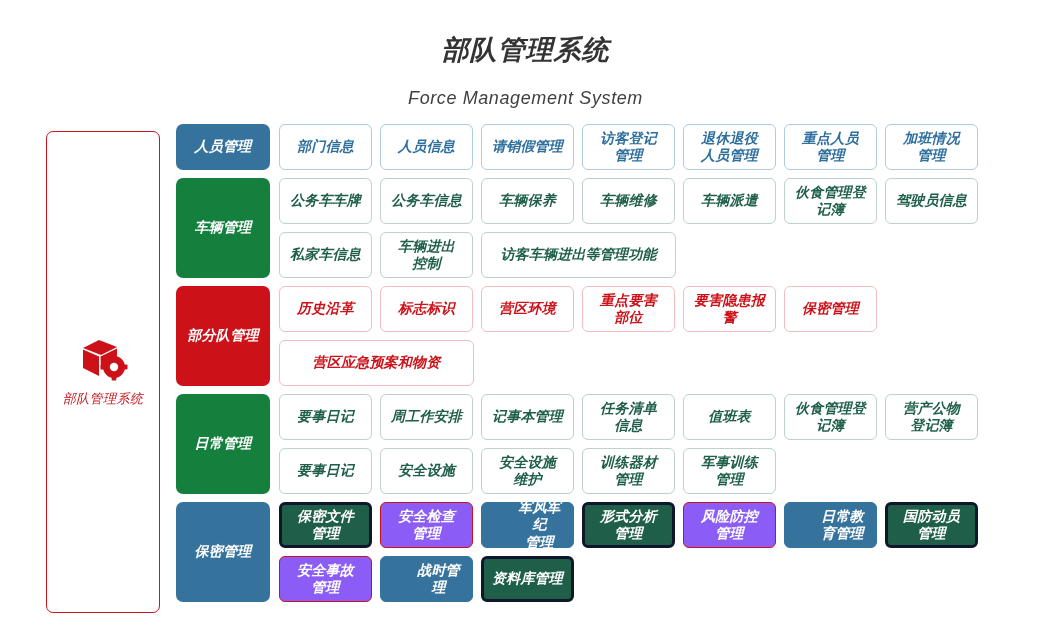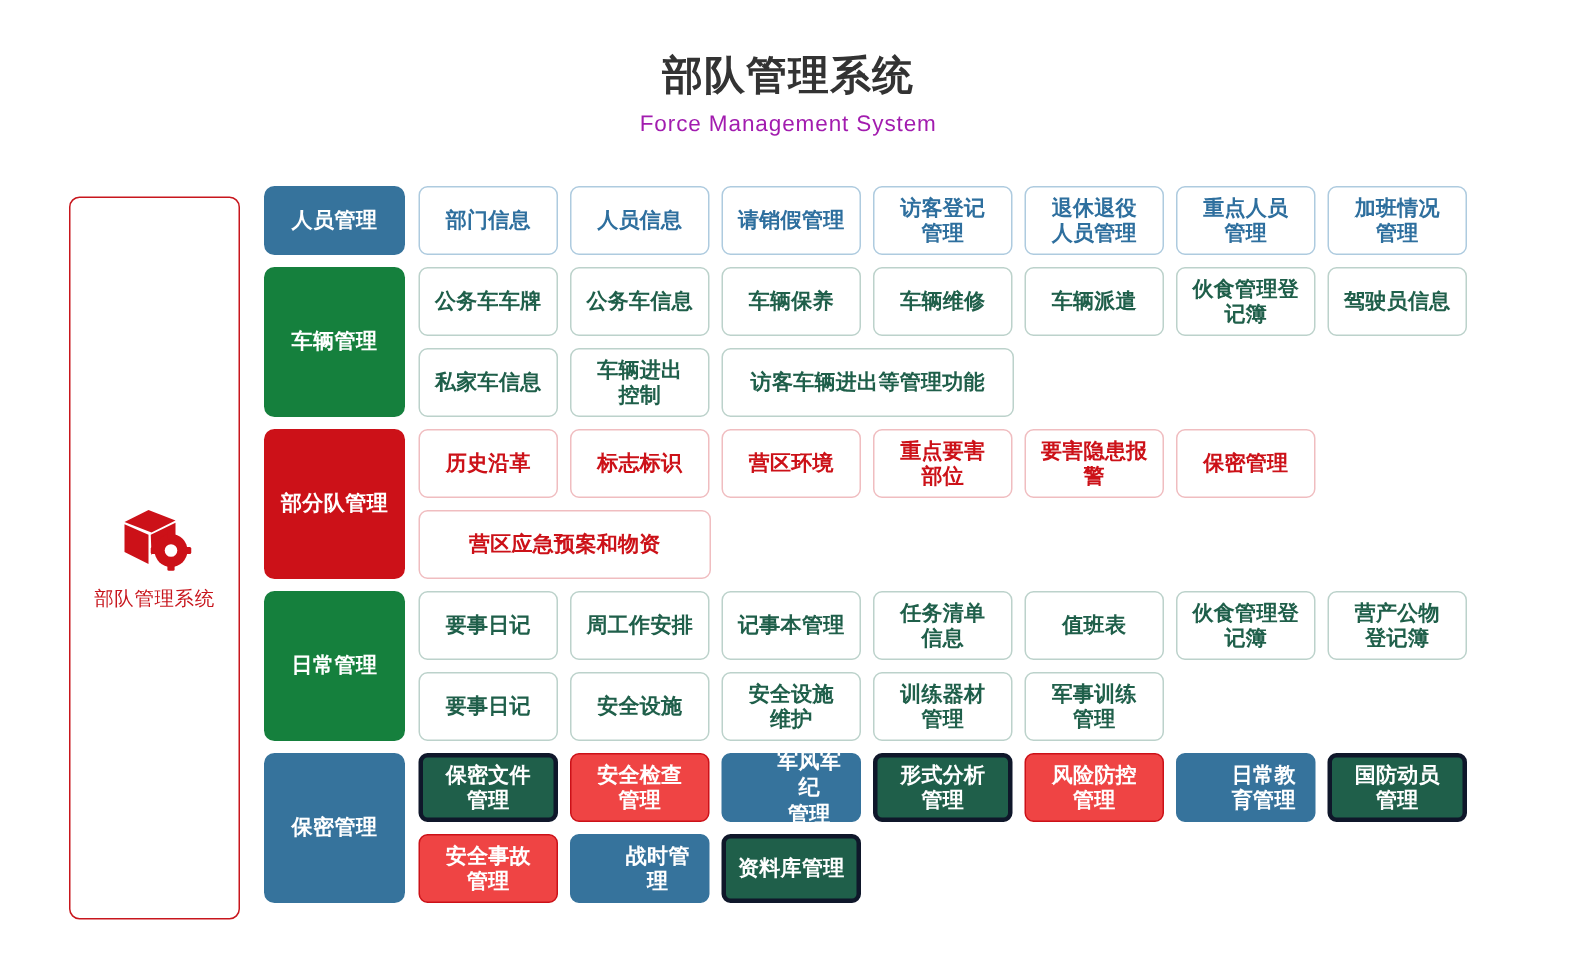--- a/index.html
+++ b/index.html
@@ -9,38 +9,39 @@
     height: 636px;
     background: #ffffff;
     font-family: "Liberation Sans", "DejaVu Sans", sans-serif;
     overflow: hidden;
   }
 
   .page {
     position: relative;
     width: 1051px;
     height: 600px;
+    font-style: italic;
   }
 
   
   .header {
     text-align: center;
     padding-top: 34px;
   }
   .header-title {
     font-size: 27px;
     font-weight: bold;
     color: #333333;
     letter-spacing: 1px;
     line-height: 1.25;
   }
   .header-subtitle {
-    margin-top: 6px;
-    font-size: 15px;
-    color: #a21caf;
+    margin-top: 20px;
+    font-size: 18px;
+    color: #404040;
     letter-spacing: 0.6px;
     font-weight: normal;
   }
 
   
   .body-area {
     position: absolute;
     top: 124px;
     left: 0;
     width: 1051px;
@@ -131,21 +132,21 @@
   .item.w2 { width: 195px; }
 
   
   .c-blue-o  { border: 1px solid #aecbdf; color: #2e6f9e; }
   .c-green-o { border: 1px solid #bcd2cb; color: #1f5f4a; }
   .c-red-o   { border: 1px solid #f0bdc0; color: #cc1118; }
 
   
   .c-blue-f  { background: #36739c; color: #ffffff; border: 1px solid #36739c; padding-left: 30px; }
   .c-green-f { background: #1f5f4a; color: #ffffff; border: 3px solid #0f172a; }
-  .c-red-f   { background: #ef4444; color: #ffffff; border: 1px solid #cc1118; }
+  .c-red-f   { background: #8b5cf6; color: #ffffff; border: 1px solid #cc1118; }
 
   
   .lbl-blue  { background: #36739c; }
   .lbl-green { background: #15803d; }
   .lbl-red   { background: #cc1118; }
 </style>
 </head>
 <body>
 
 <div class="page">

